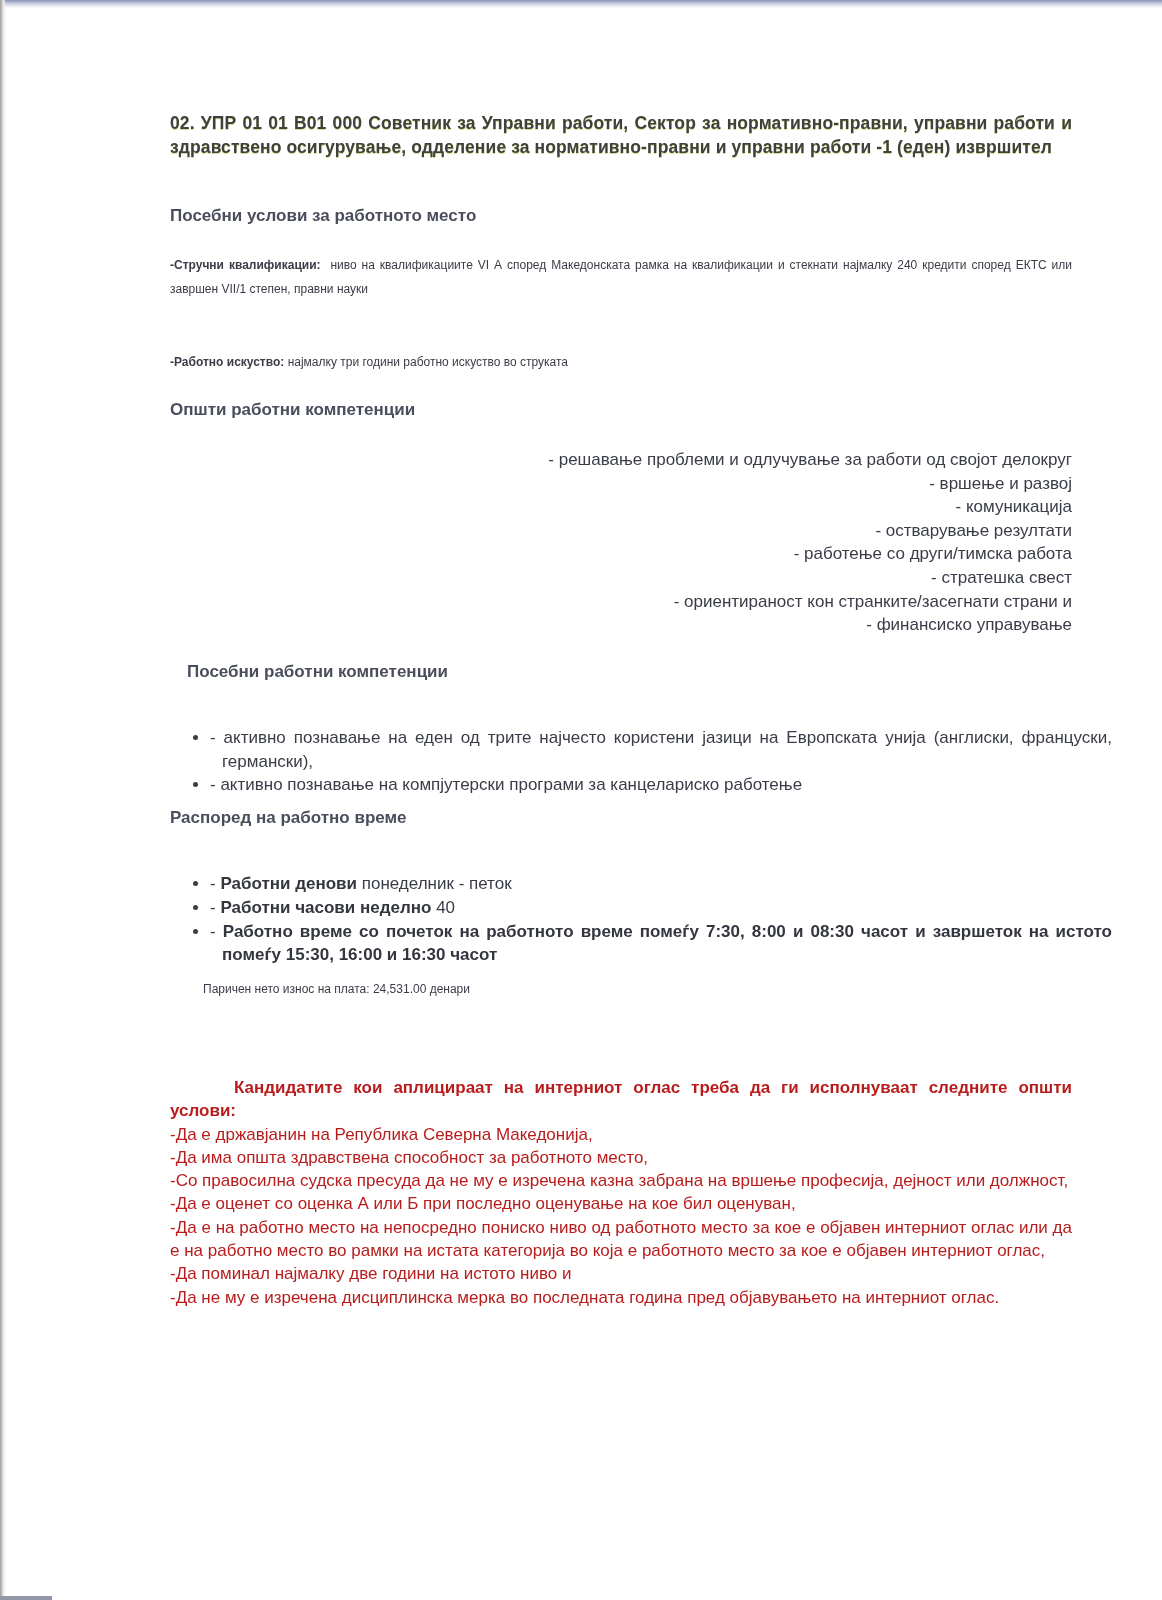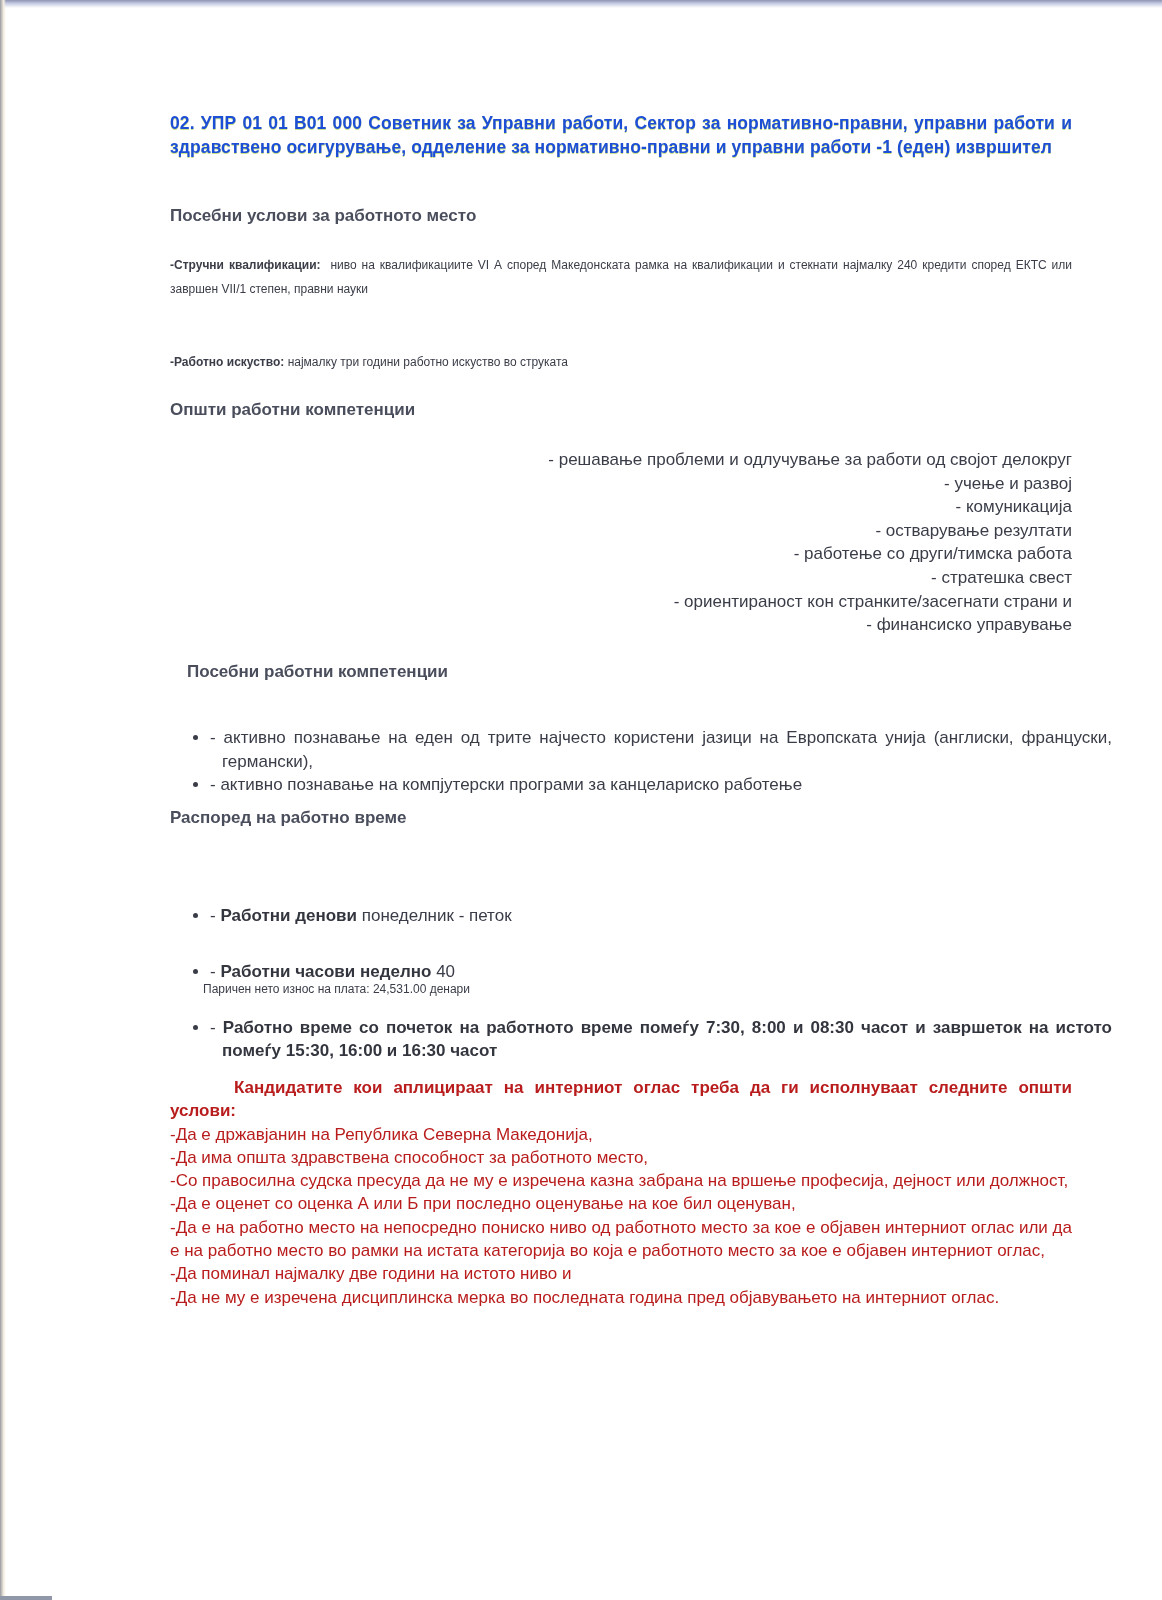--- a/index.html
+++ b/index.html
@@ -33,41 +33,41 @@
     top: 0;
     width: 902px;
   }
   .block { position: absolute; left: 0; width: 902px; }
   .title {
     top: 112px;
     font-weight: bold;
     font-size: 17.5px;
     line-height: 23.5px;
     text-align: justify;
-    color: #1d4ed8;
+    color: #404040;
     letter-spacing: 0.1px;
     text-shadow: 0 1px 0 rgba(160, 200, 40, 0.55);
   }
   .heading {
     font-weight: bold;
     font-size: 17px;
     line-height: 22px;
     color: #4a4e5c;
   }
   .para {
     font-size: 12px;
     line-height: 23.5px;
     text-align: justify;
     color: #3a3d48;
   }
   .para b { color: #3a3d48; }
   .list { margin: 0; padding: 0; list-style: none; }
   .list li { font-size: 17px; line-height: 23.6px; text-align: right; }
   .list2 li { font-size: 17px; line-height: 23.5px; text-align: justify; padding-left: 12px; text-indent: -12px; }
-  .sched li { font-size: 17px; line-height: 23.8px; text-align: justify; padding-left: 12px; text-indent: -12px; margin-top: 32px; }
+  .sched li { font-size: 17px; line-height: 23.8px; text-align: justify; padding-left: 12px; text-indent: -12px; }
   .sched b { color: #34363f; }
   .cond { font-size: 17px; line-height: 23.3px; text-align: justify; color: #b91c1c; }
   .cond p { margin: 0; }
   .cond .lead { font-weight: bold; text-indent: 64px; }
 </style>
 </head>
 <body>
 
 <div class="scan-top"></div>
 <div class="scan-left"></div>
@@ -86,21 +86,21 @@
 
   <div class="block para" style="top:351px;">
     <b>-Работно искуство:</b>
     <span>најмалку три години работно искуство во струката</span>
   </div>
 
   <div class="block heading" style="top:399px;">Општи работни компетенции</div>
 
   <ul class="block list" style="top:448px;">
     <li>- решавање проблеми и одлучување за работи од својот делокруг</li>
-    <li>- учење и развој</li>
+    <li>- вршење и развој</li>
     <li>- комуникација</li>
     <li>- остварување резултати</li>
     <li>- работење со други/тимска работа</li>
     <li>- стратешка свест</li>
     <li>- ориентираност кон странките/засегнати страни и</li>
     <li>- финансиско управување</li>
   </ul>
 
   <div class="block heading" style="top:661px; left:17px;">Посебни работни компетенции</div>
 

